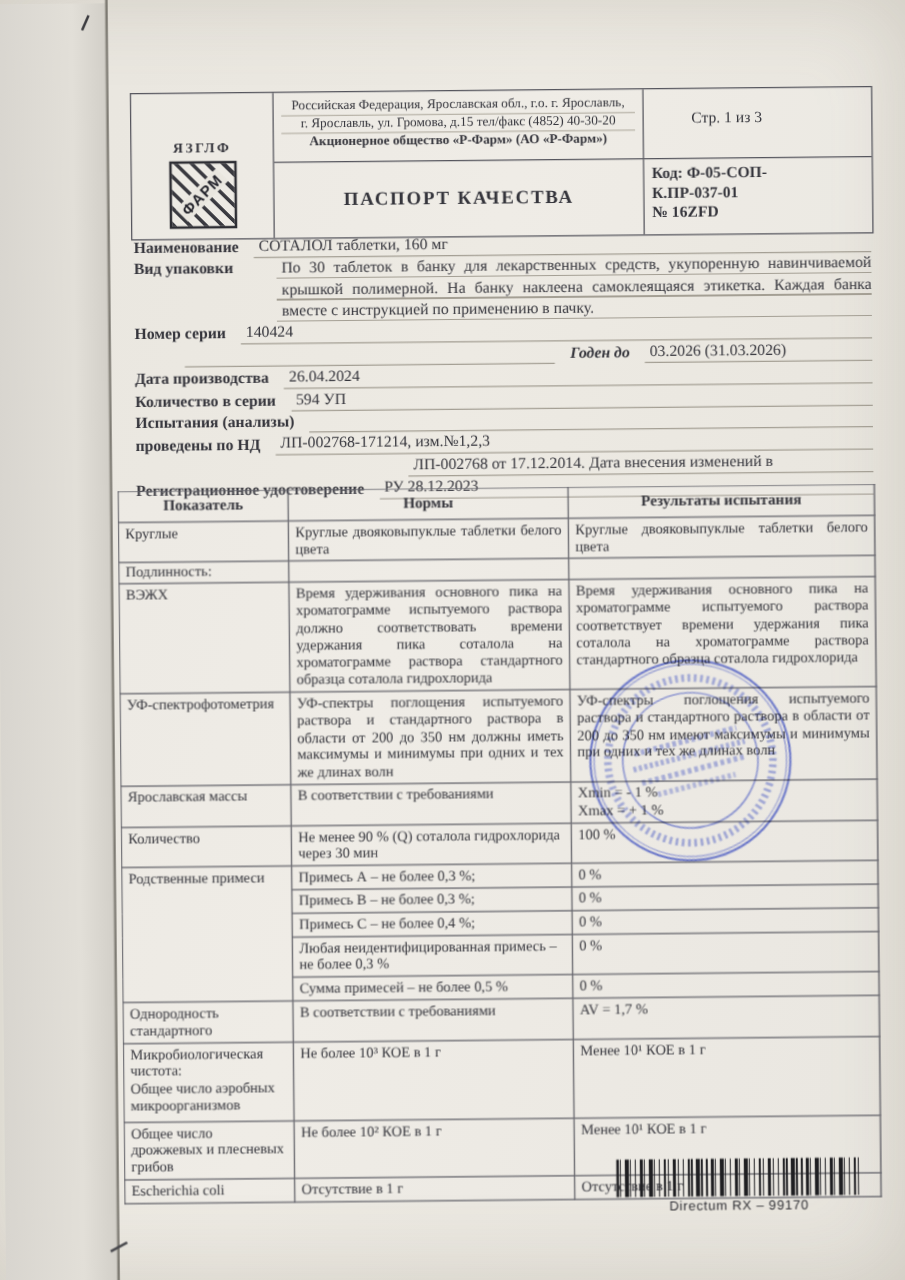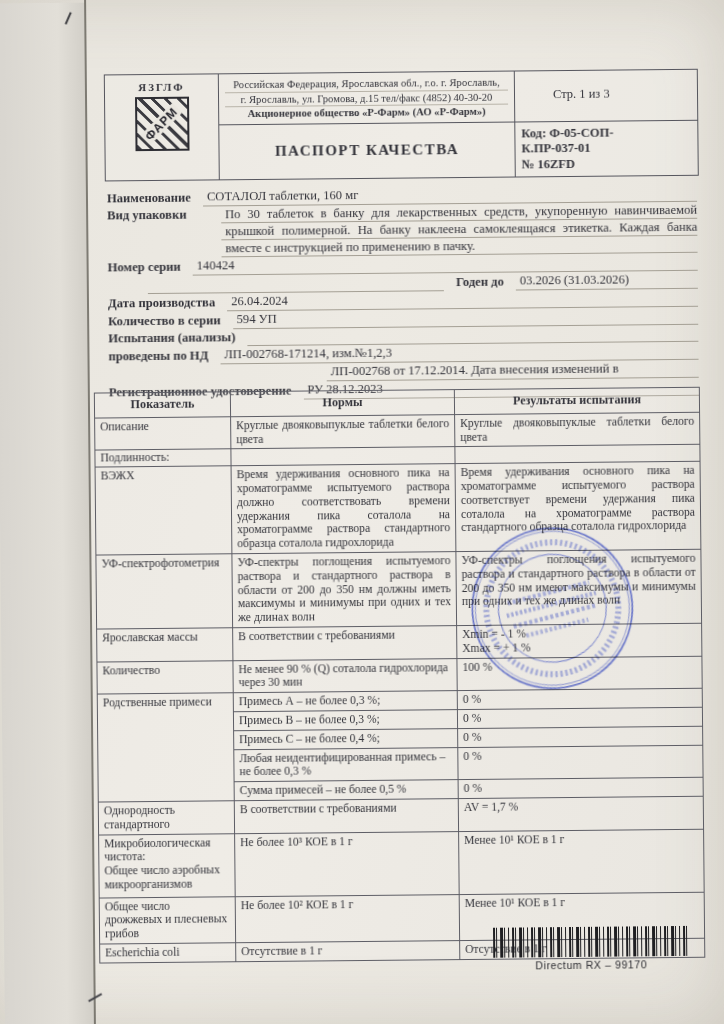--- a/index.html
+++ b/index.html
@@ -33,21 +33,21 @@
   .cell-addr{grid-row:1;grid-column:2;border-right:1.2px solid #55555d;border-bottom:1.2px solid #55555d;
     text-align:center;font-size:10.6px;line-height:13.5px;padding:4px 6px 3px;}
   .cell-addr span{display:block;border-bottom:1px solid #b8b3a8;}
   .cell-addr span:last-child{border-bottom:none;font-weight:bold;}
   .cell-page{grid-row:1;grid-column:3;border-bottom:1.2px solid #55555d;
     font-size:12.5px;padding:16px 0 0 38px;}
   .cell-title{grid-row:2;grid-column:2;border-right:1.2px solid #55555d;
     display:flex;align-items:center;justify-content:center;
     font-weight:bold;font-size:15px;letter-spacing:1.5px;}
   .cell-code{grid-row:2;grid-column:3;font-weight:bold;font-size:12.5px;line-height:15.5px;padding:4px 6px;}
-  .org-small{font-size:11px;font-weight:bold;letter-spacing:2px;margin-bottom:4px;}
+  .org-small{font-size:11px;font-weight:bold;letter-spacing:2px;margin-bottom:4px;margin-top:32px;}
   .logo-box{
     width:50px;height:50px;border:2.5px solid #2d2d33;position:relative;overflow:hidden;
     background:
       repeating-linear-gradient(45deg,#3a3a40 0 3px,transparent 3px 9px);
     display:flex;align-items:center;justify-content:center;
   }
   .logo-box b{
     transform:rotate(-45deg);font-size:12px;letter-spacing:1px;color:#22222a;
     background:#e9e6df;padding:0 3px;font-family:"Liberation Sans",sans-serif;
   }
@@ -138,21 +138,21 @@
     <div class="frow">
       <span class="fl" style="align-self:flex-start;width:102px;">Вид упаковки</span>
       <span class="lined">По 30 таблеток в банку для лекарственных средств, укупоренную навинчиваемой крышкой полимерной. На банку наклеена самоклеящаяся этикетка. Каждая банка вместе с инструкцией по применению в пачку.</span>
     </div>
     <div class="frow">
       <span class="fl">Номер серии</span>
       <span class="fv">140424</span>
     </div>
     <div class="frow" style="margin-left:40px;">
       <span class="spacer"></span>
-      <span class="fl" style="padding-left:12px;">Годен до</span>
+      <span class="fl" style="padding-left:12px;font-style:italic;">Годен до</span>
       <span class="fv short">03.2026 (31.03.2026)</span>
     </div>
     <div class="frow">
       <span class="fl">Дата производства</span>
       <span class="fv">26.04.2024</span>
     </div>
     <div class="frow">
       <span class="fl">Количество в серии</span>
       <span class="fv">594 УП</span>
     </div>
@@ -181,21 +181,21 @@
         </colgroup>
     <thead>
       <tr>
         <th>Показатель</th>
         <th>Нормы</th>
         <th>Результаты испытания</th>
       </tr>
     </thead>
     <tbody>
       <tr>
-        <td>Описание</td>
+        <td>Круглые</td>
         <td class="just">Круглые двояковыпуклые таблетки белого цвета</td>
         <td class="just">Круглые двояковыпуклые таблетки белого цвета</td>
       </tr>
       <tr class="row-thin">
         <td>Подлинность:</td>
         <td></td>
         <td></td>
       </tr>
       <tr>
         <td class="vmid">ВЭЖХ</td>

